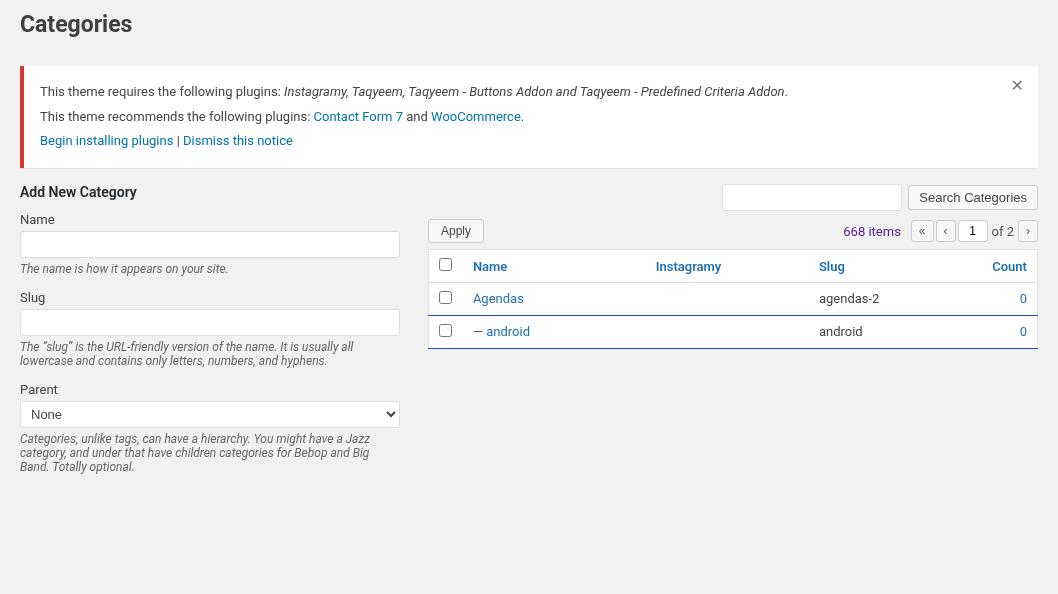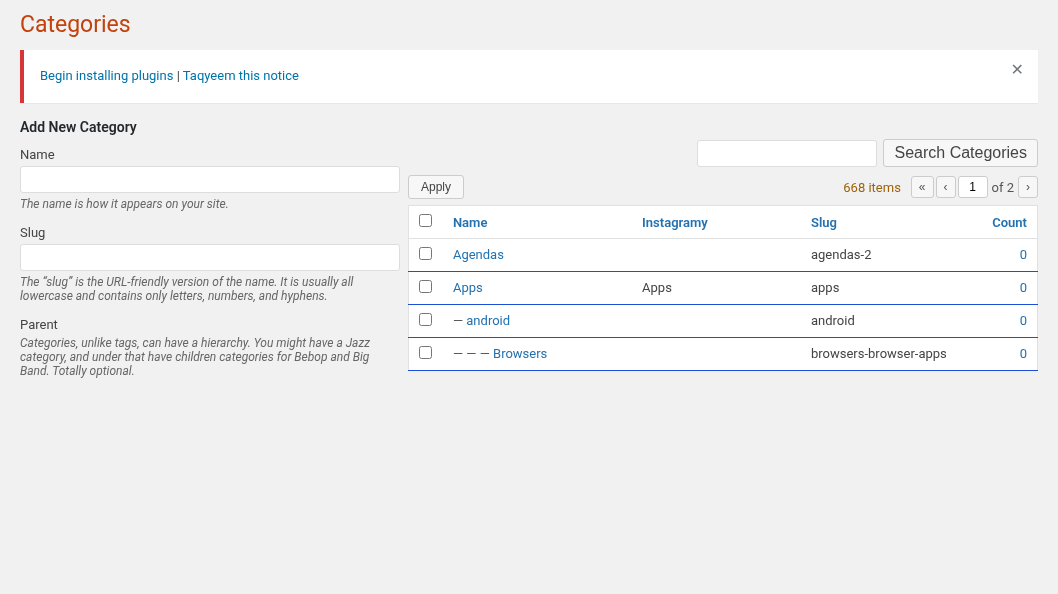--- a/index.html
+++ b/index.html
@@ -8,23 +8,23 @@
       font-size: 13px;
       background: #f1f1f1;
       color: #444;
     }
     .wrap {
       padding: 10px 20px 20px 20px;
       max-width: 1058px;
     }
     h1.page-title {
       font-size: 23px;
-      font-weight: 400;
-      color: #c2410c;
-      margin-bottom: 10px;
+      font-weight: 700;
+      color: #404040;
+      margin-bottom: 26px;
       line-height: 1.3;
     }
     .notice {
       background: #fff;
       border-left: 4px solid #d63638;
       border-radius: 0;
       padding: 12px 16px;
       margin-bottom: 16px;
       position: relative;
       box-shadow: 0 1px 1px rgba(0,0,0,.04);
@@ -45,22 +45,22 @@
       background: none;
       border: none;
       cursor: pointer;
       color: #72777c;
       font-size: 16px;
       line-height: 1;
       padding: 2px 4px;
     }
     .content-area {
       display: flex;
-      gap: 8px;
-      align-items: center;
+      gap: 28px;
+      align-items: flex-start;
     }
     .left-panel {
       width: 380px;
       flex-shrink: 0;
     }
     .left-panel h2 {
       font-size: 14px;
       font-weight: 600;
       color: #23282d;
       margin-bottom: 12px;
@@ -119,21 +119,21 @@
       border-radius: 3px;
       font-size: 13px;
       width: 180px;
     }
     .search-box button {
       padding: 4px 10px;
       background: #f7f7f7;
       border: 1px solid #ccc;
       border-radius: 3px;
       cursor: pointer;
-      font-size: 16px;
+      font-size: 13px;
       color: #444;
     }
     .tablenav {
       display: flex;
       align-items: center;
       justify-content: space-between;
       margin-bottom: 6px;
     }
     .bulk-actions {
       display: flex;
@@ -193,21 +193,21 @@
     }
     .pagination {
       display: flex;
       align-items: center;
       gap: 2px;
       font-size: 13px;
       color: #555;
     }
     .pagination .items-count {
       margin-right: 8px;
-      color: #a16207;
+      color: #4c1d95;
     }
     .pagination button {
       padding: 3px 7px;
       background: #f7f7f7;
       border: 1px solid #ccc;
       border-radius: 3px;
       cursor: pointer;
       font-size: 12px;
       color: #555;
       line-height: 1.2;
@@ -258,21 +258,27 @@
   </style>
 </head>
 <body>
 
 <div class="wrap">
   <h1 class="page-title">Categories</h1>
 
   <div class="notice">
     <button class="notice-dismiss">✕</button>
     <p>
-      <a href="#">Begin installing plugins</a><span> | </span><a href="#">Taqyeem this notice</a>
+      <span>This theme requires the following plugins: </span><em><span>Instagramy, Taqyeem, Taqyeem - Buttons Addon</span><span> and </span><span>Taqyeem - Predefined Criteria Addon</span></em><span>.</span>
+    </p>
+    <p>
+      <span>This theme recommends the following plugins: </span><a href="#">Contact Form 7</a> <span> and </span> <a href="#">WooCommerce</a><span>.</span>
+    </p>
+    <p>
+      <a href="#">Begin installing plugins</a><span> | </span><a href="#">Dismiss this notice</a>
     </p>
   </div>
 
   <div class="content-area">
 
     <div class="left-panel">
       <h2>Add New Category</h2>
 
       <div class="form-field">
         <label>Name</label>
@@ -281,20 +287,23 @@
       </div>
 
       <div class="form-field">
         <label>Slug</label>
         <input type="text" placeholder="" style="">
         <p class="field-hint">The “slug” is the URL-friendly version of the name. It is usually all lowercase and contains only letters, numbers, and hyphens.</p>
       </div>
 
       <div class="form-field">
         <label>Parent</label>
+        <select>
+          <option>None</option>
+        </select>
         <p class="field-hint">Categories, unlike tags, can have a hierarchy. You might have a Jazz category, and under that have children categories for Bebop and Big Band. Totally optional.</p>
       </div>
     </div>
 
     <div class="right-panel">
 
       <div class="toolbar-top">
         <div></div>
         <div class="search-box">
           <input type="text" style="">
@@ -341,37 +350,23 @@
 
         <tr>
               <td class="cb-col"><input type="checkbox" style=""></td>
               <td class="name-cell"><a href="#">Agendas</a></td>
               <td></td>
               <td>agendas-2</td>
               <td class="count-cell"><a href="#">0</a></td>
             </tr>
             <tr>
               <td class="cb-col"><input type="checkbox" style=""></td>
-              <td class="name-cell"><a href="#">Apps</a></td>
-              <td>Apps</td>
-              <td>apps</td>
-              <td class="count-cell"><a href="#">0</a></td>
-            </tr>
-            <tr>
-              <td class="cb-col"><input type="checkbox" style=""></td>
               <td class="name-cell"><span class="dash-indent">— </span><a href="#">android</a></td>
               <td></td>
               <td>android</td>
               <td class="count-cell"><a href="#">0</a></td>
             </tr>
-            <tr>
-              <td class="cb-col"><input type="checkbox" style=""></td>
-              <td class="name-cell"><span class="dash-indent">— — — </span><a href="#">Browsers</a></td>
-              <td></td>
-              <td>browsers-browser-apps</td>
-              <td class="count-cell"><a href="#">0</a></td>
-            </tr>
           </tbody>
       </table>
 
     </div>
   </div>
 </div>
 
 </body></html>

